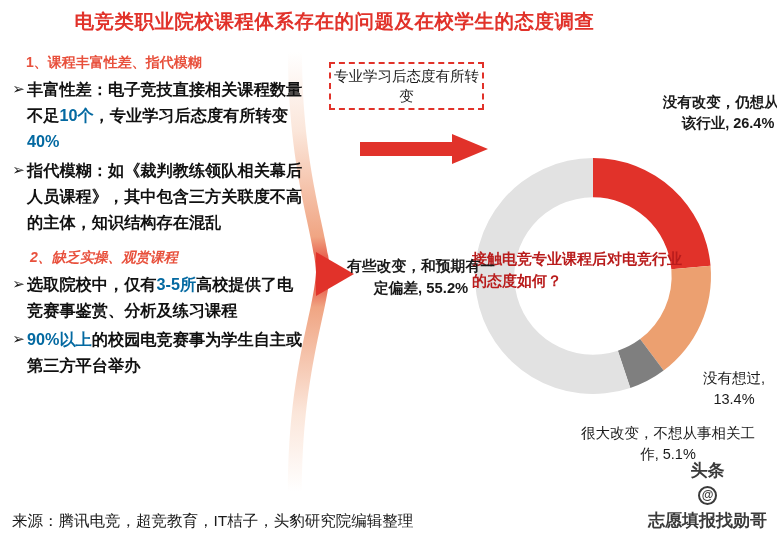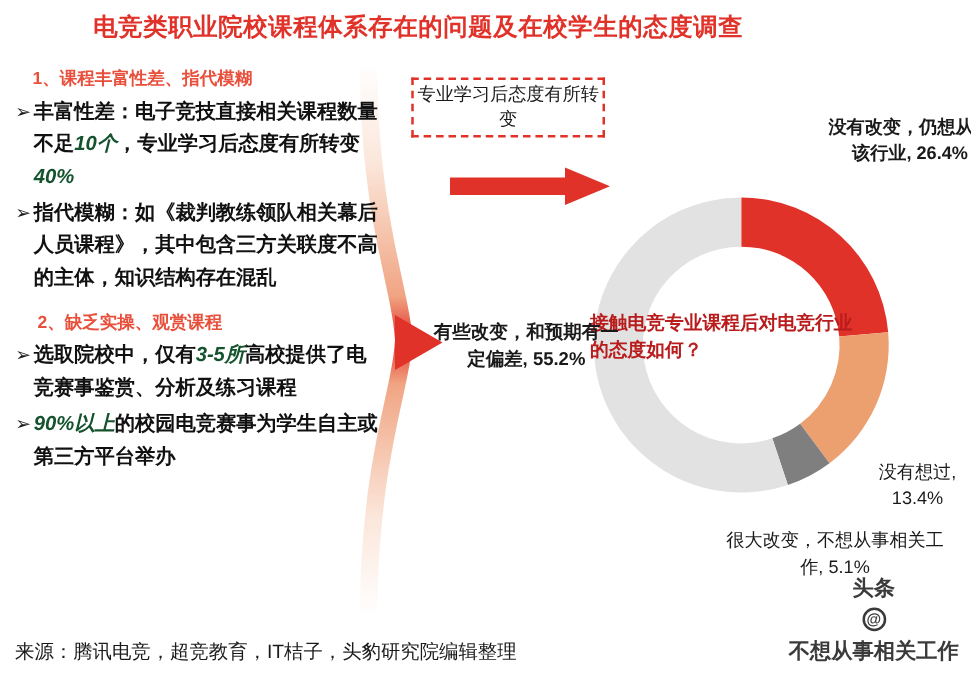--- a/index.html
+++ b/index.html
@@ -49,21 +49,21 @@
     top: 48px;
     width: 300px;
   }
   .sec-head {
     color: #E8503C;
     font-size: 14px;
     font-weight: bold;
     margin: 6px 0 4px 18px;
     letter-spacing: 0px;
   }
-  .sec-head.second { margin-top: 14px; margin-left: 22px; }
+  .sec-head.second { margin-top: 14px; margin-left: 22px; font-style: italic; }
 
   .bullet {
     display: flex;
     align-items: flex-start;
     margin: 3px 0 2px 2px;
   }
   .bullet .arrow {
     flex: 0 0 auto;
     width: 17px;
     font-size: 15px;
@@ -73,21 +73,21 @@
     text-align: center;
   }
   .bullet .btxt {
     flex: 1 1 auto;
     font-size: 16.2px;
     line-height: 26px;
     color: #111111;
     font-weight: bold;
     letter-spacing: 0px;
   }
-  .hl { color: #14532d; font-style: italic; }
+  .hl { color: #0369a1; }
 
   
   .callout {
     position: absolute;
     left: 329px;
     top: 62px;
     width: 155px;
     height: 48px;
     border: 2px dashed #E1322A;
     box-sizing: border-box;
@@ -265,16 +265,16 @@
 
   <div class="lab lab-red">没有改变，仍想从事该行业, 26.4%</div>
   <div class="lab lab-orange">没有想过, 13.4%</div>
   <div class="lab lab-gray">很大改变，不想从事相关工作, 5.1%</div>
   <div class="lab lab-lightgray">有些改变，和预期有一定偏差, 55.2%</div>
 
   <div class="source">来源：腾讯电竞，超竞教育，IT桔子，头豹研究院编辑整理</div>
   <div class="watermark">
     <span>头条</span>
     <span class="wm-logo">@</span>
-    <span>不想从事相关工作</span>
+    <span>志愿填报找勋哥</span>
   </div>
 
 </div>
 
 </body></html>

